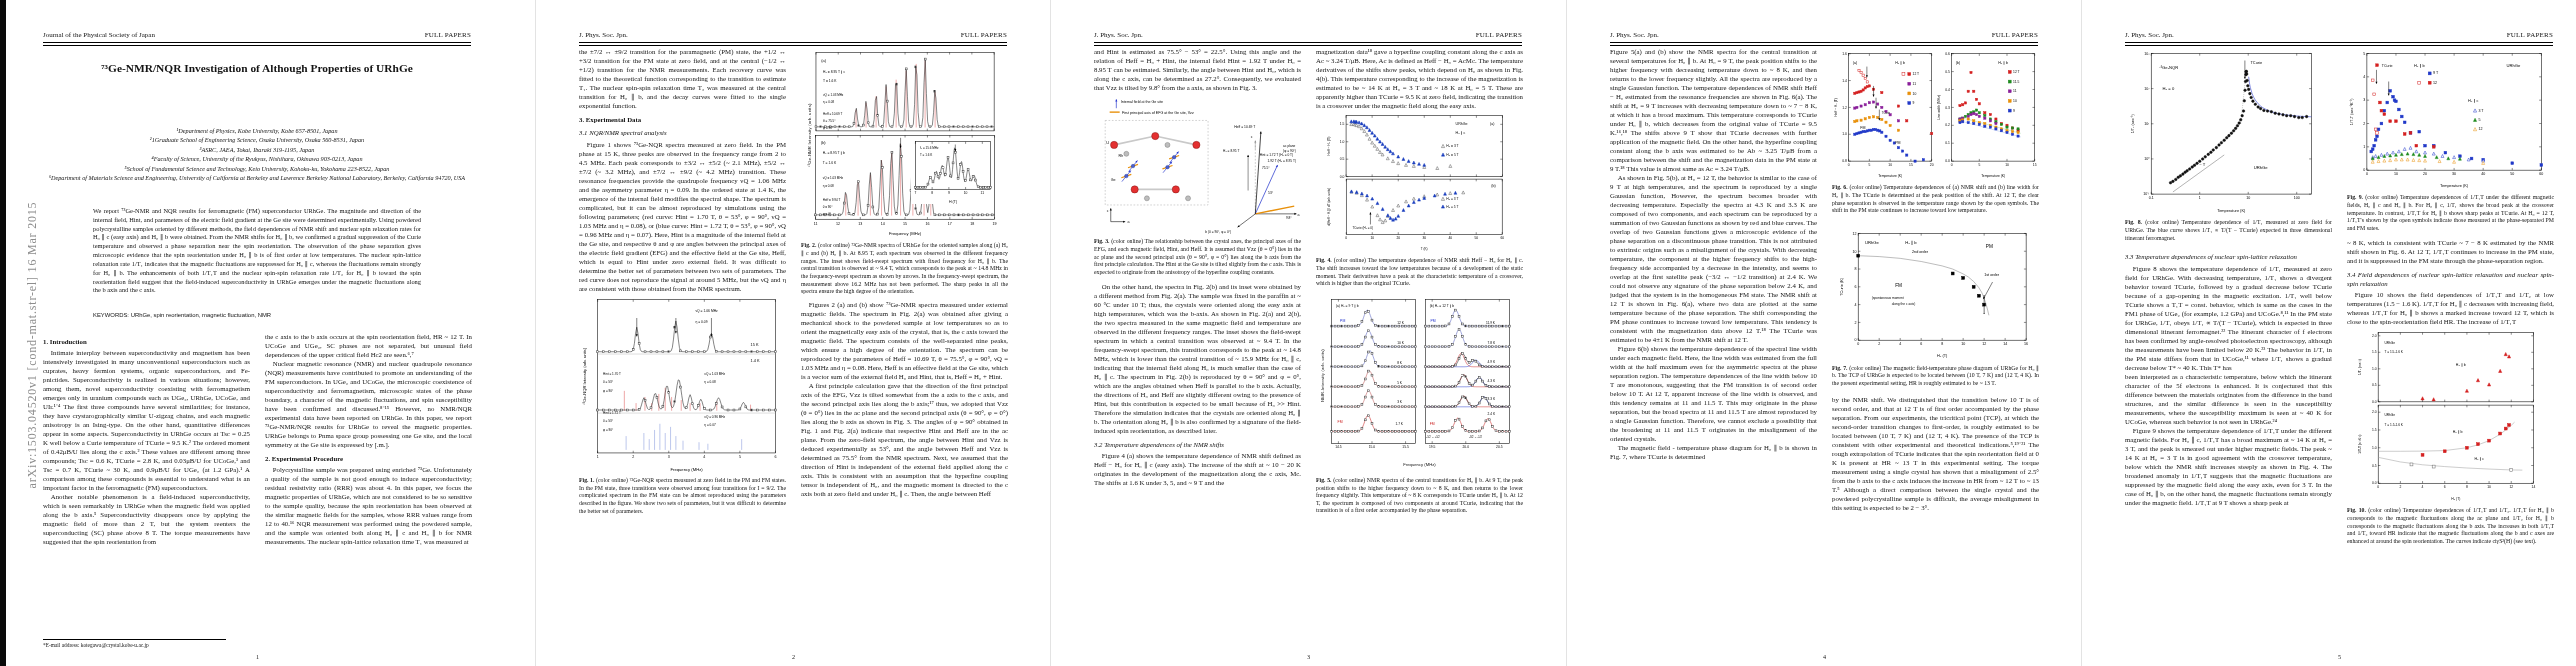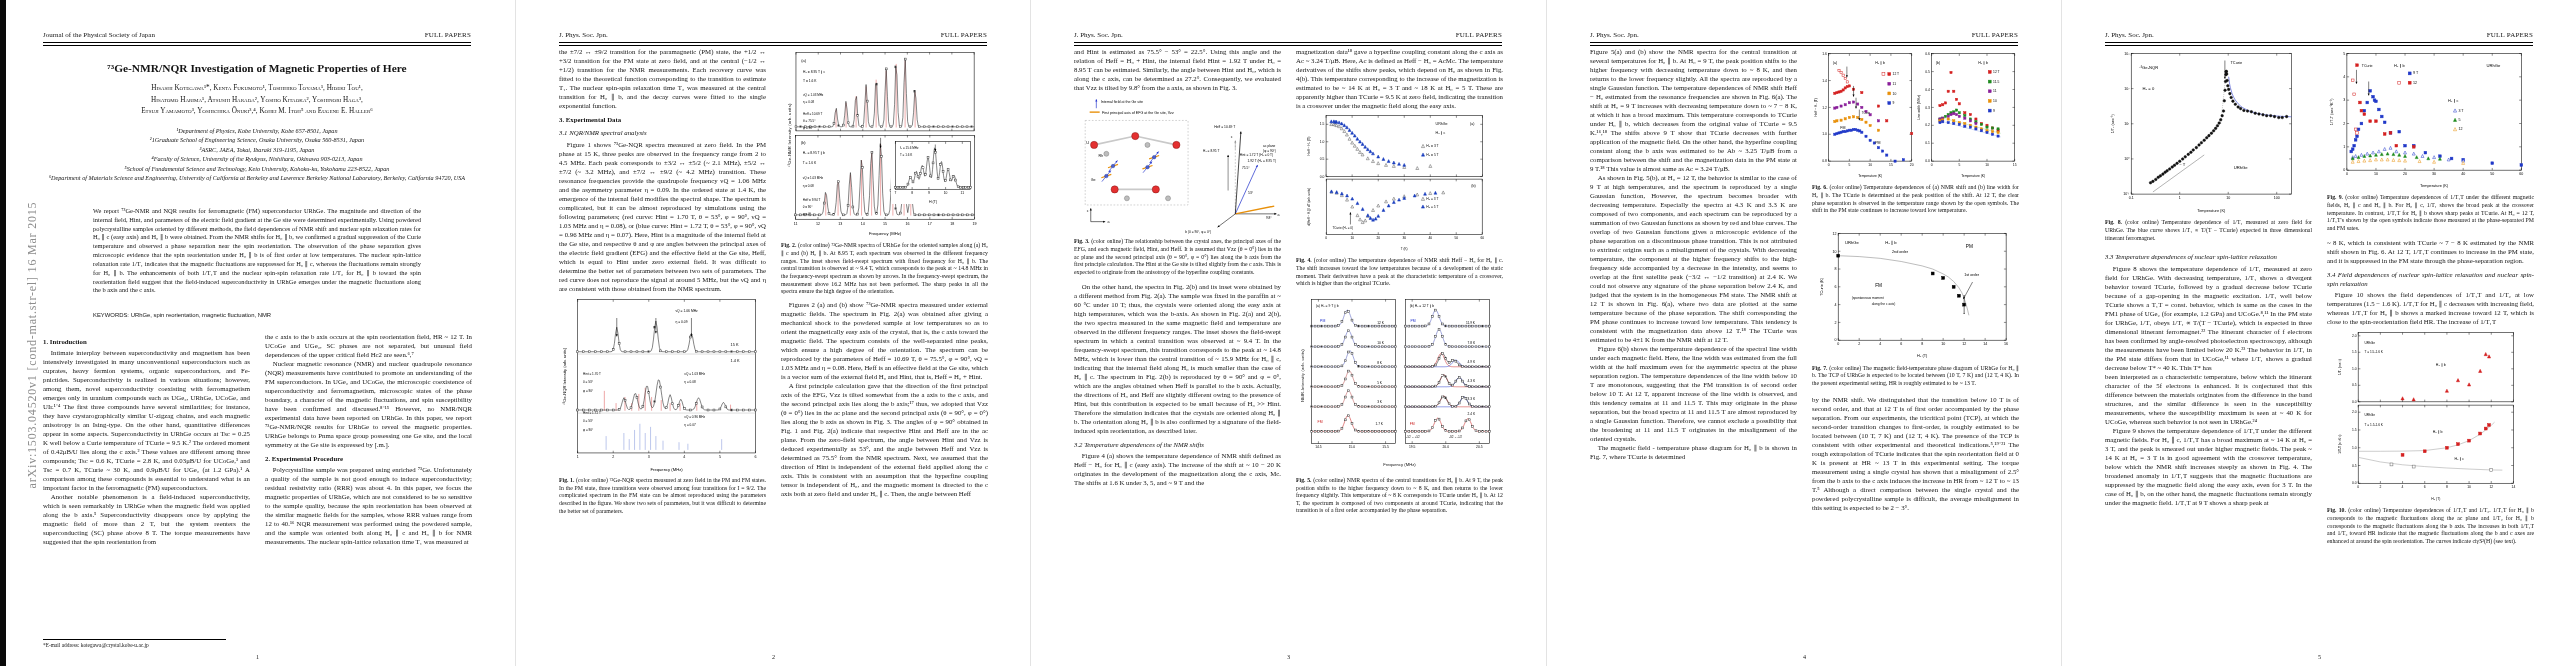--- a/index.html
+++ b/index.html
@@ -1,20 +1,20 @@
 <!DOCTYPE html>
 <html style="font-size:9px"><head>
 <meta charset="utf-8">
 <style>
   html,body{margin:0;padding:0;background:#ffffff;}
   #stage{position:relative;width:2576px;height:667px;background:#fff;overflow:hidden;}
   .edge{position:absolute;left:0;top:0;width:5.6px;height:667px;background:#0a0a0a;z-index:9;}
   .page{position:absolute;top:0;width:515px;height:667px;background:#fff;overflow:hidden;
         font-family:"Liberation Serif",serif;color:#141414;}
-  .page + .page{border-left:0.6px solid #e3e3e3;}
+  .page + .page{border-left:0.6px solid #e3e3e3;margin-left:20px;}
   .phead{position:absolute;top:31px;left:43px;width:428px;font-size:7px;}
   .phead .pl{float:left;}
   .phead .pr{float:right;font-weight:normal;letter-spacing:0.2px;}
   .prule{position:absolute;top:42px;left:43px;width:428px;height:1.7px;
          border-top:1.4px solid #000;border-bottom:0.6px solid #000;}
   .wm{position:absolute;left:32px;top:345px;transform:translate(-50%,-50%) rotate(-90deg);
       white-space:nowrap;color:#8d8d8d;font-size:12px;letter-spacing:0.8px;
       font-family:"Liberation Serif",serif;z-index:8;}
   .title{position:absolute;top:62px;left:43px;width:428px;text-align:center;
          font-size:11.4px;font-weight:bold;}
@@ -53,26 +53,21 @@
 <div id="stage">
   <div class="edge"></div>
 
   <div class="page" style="left:0">
     <div class="wm">arXiv:1503.04520v1  [cond-mat.str-el]  16 Mar 2015</div>
     <div class="phead">
       <span class="pl">Journal of the Physical Society of Japan</span>
       <span class="pr">FULL PAPERS</span>
     </div>
     <div class="prule"></div>
-    <div class="title">⁷³Ge-NMR/NQR Investigation of Magnetic Properties of Here</div>
-    <div class="authors">
-      <div>Hisashi Kotegawa¹*, Kenta Fukumoto¹, Toshihiro Toyama¹, Hideki Tou¹,</div>
-      <div>Hisatomo Harima¹, Atsushi Harada², Yoshio Kitaoka², Yoshinori Haga³,</div>
-      <div>Etsuji Yamamoto³, Yoshichika Ōnuki³,⁴, Kohei M. Itoh⁵ and Eugene E. Haller⁶</div>
-    </div>
+    <div class="title">⁷³Ge-NMR/NQR Investigation of Although Properties of URhGe</div>
     <div class="affil">
       <div>¹Department of Physics, Kobe University, Kobe 657-8501, Japan</div>
       <div>²1Graduate School of Engineering Science, Osaka University, Osaka 560-8531, Japan</div>
       <div>³ASRC, JAEA, Tokai, Ibaraki 319-1195, Japan</div>
       <div>⁴Faculty of Science, University of the Ryukyus, Nishihara, Okinawa 903-0213, Japan</div>
       <div>⁵School of Fundamental Science and Technology, Keio University, Kohoku-ku, Yokohama 223-8522, Japan</div>
       <div>⁶Department of Materials Science and Engineering, University of California at Berkeley and Lawrence Berkeley National Laboratory, Berkeley, California 94720, USA</div>
     </div>
     <div class="abstract">We report ⁷³Ge-NMR and NQR results for ferromagnetic (FM) superconductor URhGe. The magnitude and direction of the internal field, Hint, and parameters of the electric field gradient at the Ge site were determined experimentally. Using powdered polycrystalline samples oriented by different methods, the field dependences of NMR shift and nuclear spin relaxation rates for H₀ ∥ c (easy axis) and H₀ ∥ b were obtained. From the NMR shifts for H₀ ∥ b, we confirmed a gradual suppression of the Curie temperature and observed a phase separation near the spin reorientation. The observation of the phase separation gives microscopic evidence that the spin reorientation under H₀ ∥ b is of first order at low temperatures. The nuclear spin-lattice relaxation rate 1/T₁ indicates that the magnetic fluctuations are suppressed for H₀ ∥ c, whereas the fluctuations remain strongly for H₀ ∥ b. The enhancements of both 1/T₁T and the nuclear spin-spin relaxation rate 1/T₂ for H₀ ∥ b toward the spin reorientation field suggest that the field-induced superconductivity in URhGe emerges under the magnetic fluctuations along the b axis and the c axis.</div>
     <div class="keywords">KEYWORDS: URhGe, spin reorientation, magnetic fluctuation, NMR</div>

